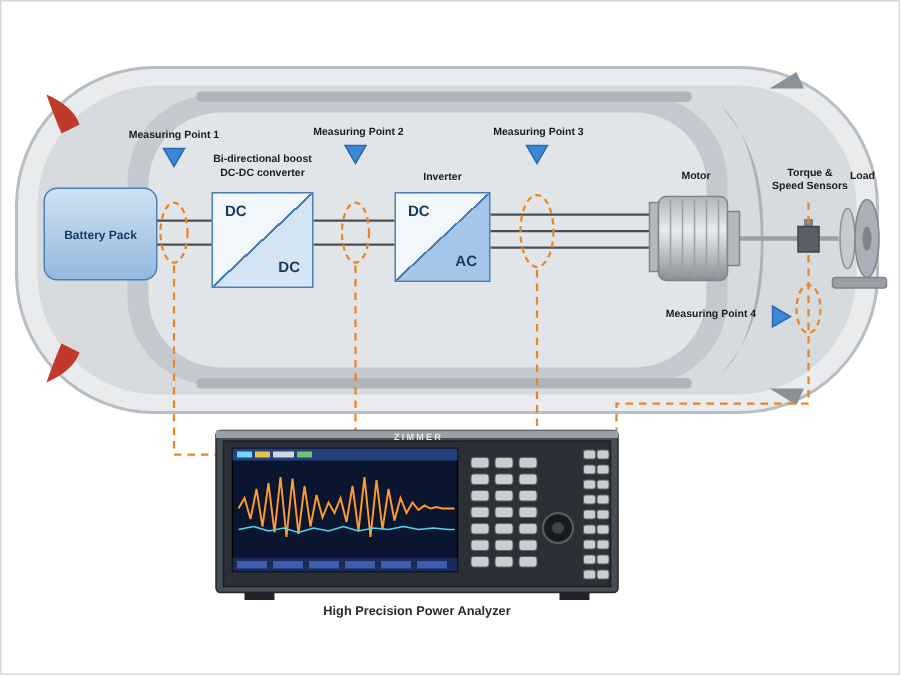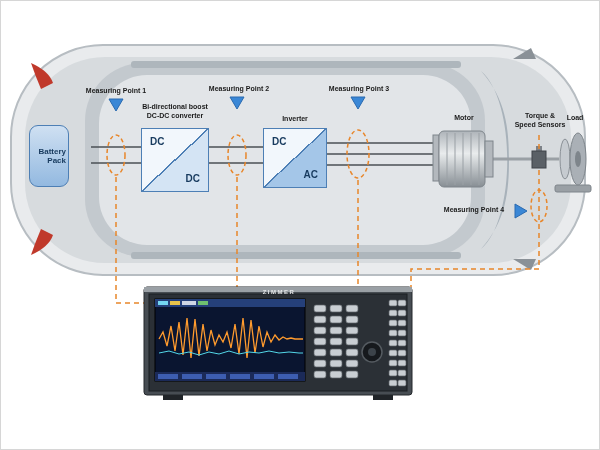--- a/index.html
+++ b/index.html
@@ -9,25 +9,25 @@
     font-family:"Liberation Sans",sans-serif;
   }
   .stage svg{position:absolute;left:0;top:0;}
   .lbl{
     position:absolute;font-weight:bold;color:#1a1a1a;text-align:center;
     line-height:1.25;font-size:7px;letter-spacing:0;
   }
   .lbl span{display:block;}
   .comp{position:absolute;box-sizing:border-box;}
   .battery{
-    left:28px;top:124px;width:40px;height:62px;
+    left:28px;top:124px;width:76px;height:62px;
     border:1.5px solid #4d7fb5;border-radius:9px;
     background:linear-gradient(180deg,#cfe0f2,#93b9e0);
     display:flex;align-items:center;justify-content:center;
-    font-size:8px;font-weight:bold;color:#173a5e;text-align:right;
+    font-size:8px;font-weight:bold;color:#173a5e;text-align:left;
     padding:2px;
   }
   .splitbox{border:1.5px solid #4d7fb5;}
   .converter{
     left:140px;top:127px;width:68px;height:64px;
     background:linear-gradient(to bottom right,#f2f7fc 49.2%,#4d7fb5 49.2% 50.8%,#d4e4f4 50.8%);
   }
   .inverter{
     left:262px;top:127px;width:64px;height:60px;
     background:linear-gradient(to bottom right,#f2f7fc 49.2%,#4d7fb5 49.2% 50.8%,#a4c6e8 50.8%);
@@ -238,14 +238,15 @@
     <span class="tl">DC</span>
     <span class="br">DC</span>
   </div>
 
   <div class="comp splitbox inverter">
     <span class="tl">DC</span>
     <span class="br">AC</span>
   </div>
 
   <div class="brand">ZIMMER</div>
+  <div class="caption">High Precision Power Analyzer</div>
 
 </div>
 
 </body></html>

